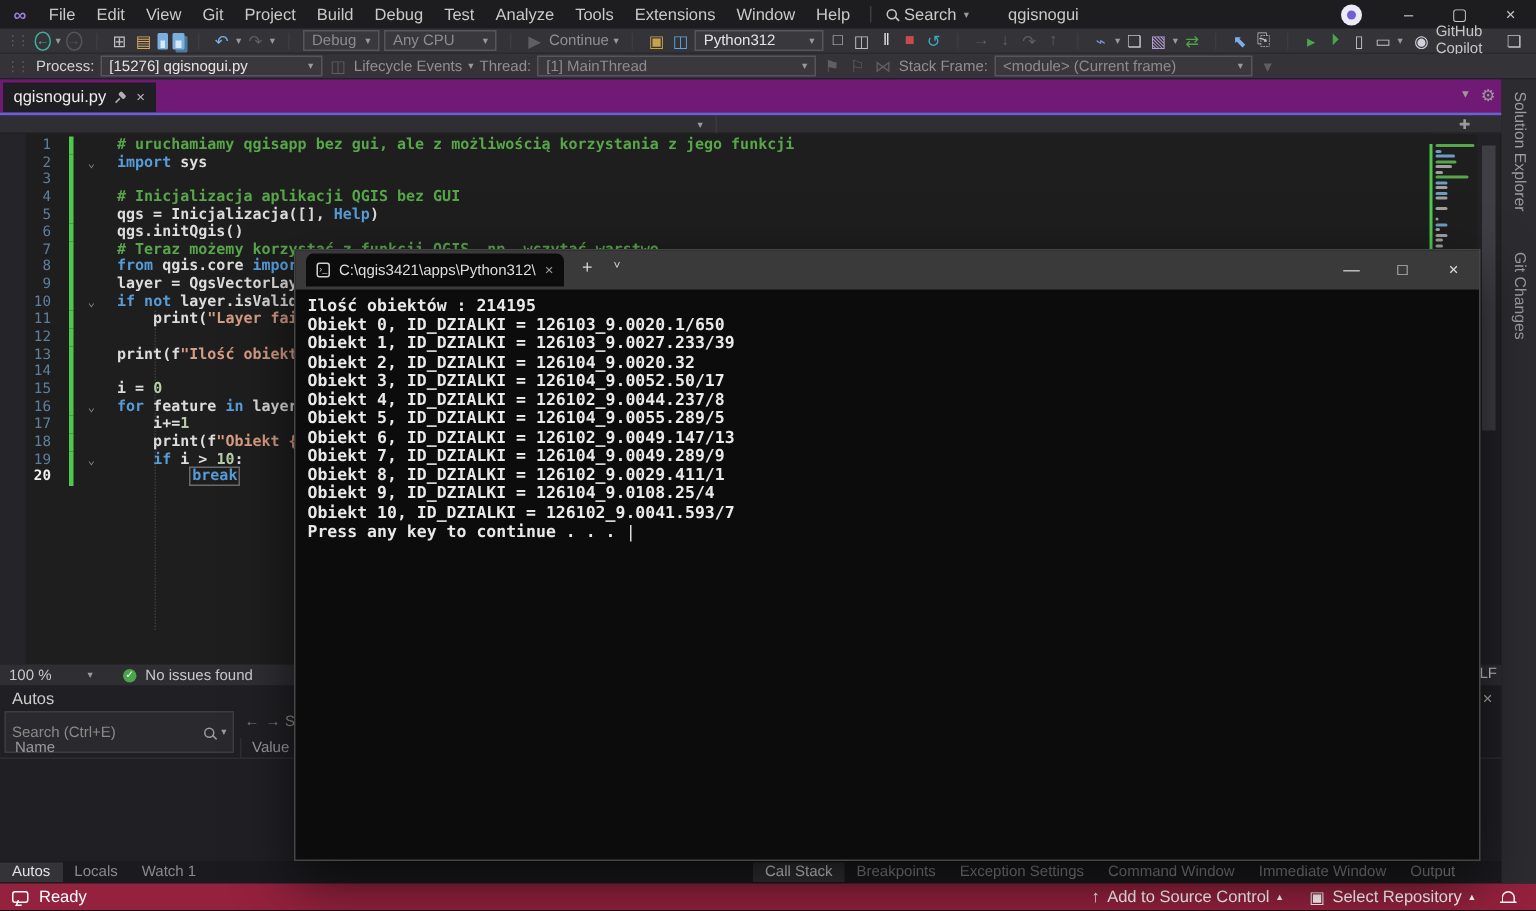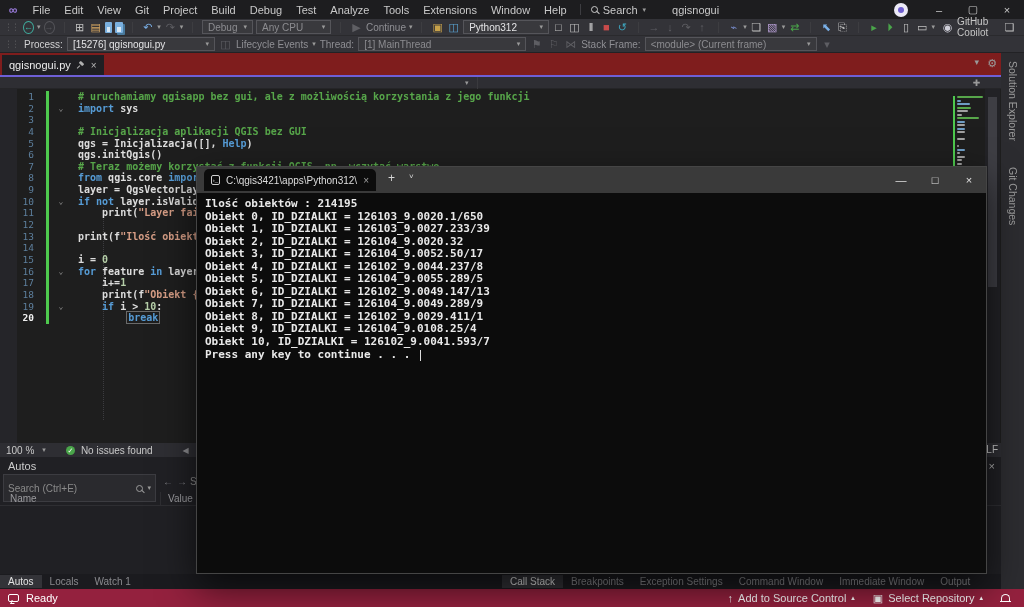--- a/index.html
+++ b/index.html
@@ -42,21 +42,21 @@
   .dd{ height:14px; display:flex; align-items:center; justify-content:space-between;
        background:#39393d; border:1px solid #55555a; padding:0 5px; color:#8c8c90; gap:6px; }
   .dd.lit{ color:#e4e4e6;align-items:center; }
   .save-ico{ width:11px; height:11px; background:#7ab0df; border-radius:1px; position:relative; }
   .save-ico::after{ content:""; position:absolute; left:2px; top:5px; right:2px; bottom:1px; background:#d8e8f4; }
   .saveall-ico{ box-shadow:2px 2px 0 #49799c; }
   .lbl-dim{ color:#8f8f94; }
   .lbl-lit{ color:#d2d2d4; }
 
   
-  .tabwell{ position:absolute; left:0; top:53px; width:1001px; height:22px; background:#7f1d1d; }
+  .tabwell{ position:absolute; left:0; top:53px; width:1001px; height:22px; background:#701a75; }
   .purple-line{ position:absolute; left:0; top:75px; width:1001px; height:2px; background:#6e5fd6; }
   .doc-tab{ position:absolute; left:2px; top:2px; height:20px; background:#1f1f23; display:flex;
             align-items:center; gap:6px; padding:0 7px; font-size:11px; color:#ececec; }
   .pin{ width:8px; height:8px; position:relative; }
   .pin::before{ content:""; position:absolute; width:5px; height:3px; background:#b0b0b0;
             border-radius:1px; transform:rotate(45deg); left:2px; top:1px; }
   .pin::after{ content:""; position:absolute; width:1px; height:4px; background:#b0b0b0;
             transform:rotate(45deg); left:1px; top:4px; }
   .tab-close{ color:#b8b8b8; font-size:10px; }
   .well-right{ position:absolute; right:4px; top:4px; display:flex; gap:8px; color:#9a9a9a; font-size:9px; }
@@ -89,21 +89,21 @@
   .mm-chg{ position:absolute; left:0; top:0; width:2px; background:#4ec94e; }
   .scrollstrip{ position:absolute; left:985px; top:89px; width:15px; height:354px; background:#222226; }
   .scroll-thumb{ position:absolute; left:3px; top:8px; width:9px; height:190px; background:#3e3e44; }
   .mm-top-icons{ position:absolute; left:953px; top:78px; width:47px; text-align:center;
                  color:#9a9a9a; font-size:9px; }
   .mm-up{ position:absolute; left:985px; top:92px; width:15px; text-align:center; color:#8a8a8a; font-size:7px; }
 
   
   .ed-status{ position:absolute; left:0; top:443px; width:1001px; height:14px; background:#2e2e33;
               display:flex; align-items:center; font-size:10px; color:#c9c9c9; }
-  .zoom-box{ display:flex; gap:8px; padding:0 6px; align-items:center; }
+  .zoom-box{ display:flex; gap:24px; padding:0 6px; align-items:center; }
   .okdot{ width:9px; height:9px; border-radius:50%; background:#4aa54a; color:#fff; font-size:7px;
           line-height:9px; text-align:center; margin-left:14px; }
   .issues{ margin-left:6px; color:#c9c9c9; }
   .hs-left{ margin-left:30px; color:#8a8a8e; font-size:8px; }
   .eol{ position:absolute; right:3px; top:1px; color:#cfcfcf; }
 
   
   .autos{ position:absolute; left:0; top:457px; width:1001px; height:117px; background:#202024; }
   .autos-title{ position:absolute; left:8px; top:3px; font-size:11px; color:#cccccc; }
   .autos-close{ position:absolute; right:6px; top:3px; color:#b5b5b5; font-size:11px; }
@@ -255,21 +255,21 @@
     <span class="grip">⋮⋮</span>
     <span class="lbl-lit">Process:</span>
     <span class="dd lit" style="width:148px">
       <span>[15276] qgisnogui.py</span>
         <span class="caret">▾</span>
       </span>
     <span class="ico dis">◫</span>
     <span class="lbl-dim">Lifecycle Events</span>
     <span class="caret">▾</span>
     <span class="lbl-dim">Thread:</span>
-    <span class="dd" style="width:168px">
+    <span class="dd" style="width:186px">
       <span>[1] MainThread</span>
         <span class="caret">▾</span>
       </span>
     <span class="ico dis">⚑</span>
     <span class="ico dis">⚐</span>
     <span class="ico dis">⋈</span>
     <span class="lbl-dim">Stack Frame:</span>
     <span class="dd" style="width:172px">
       <span>&lt;module&gt; (Current frame)</span>
         <span class="caret">▾</span>

